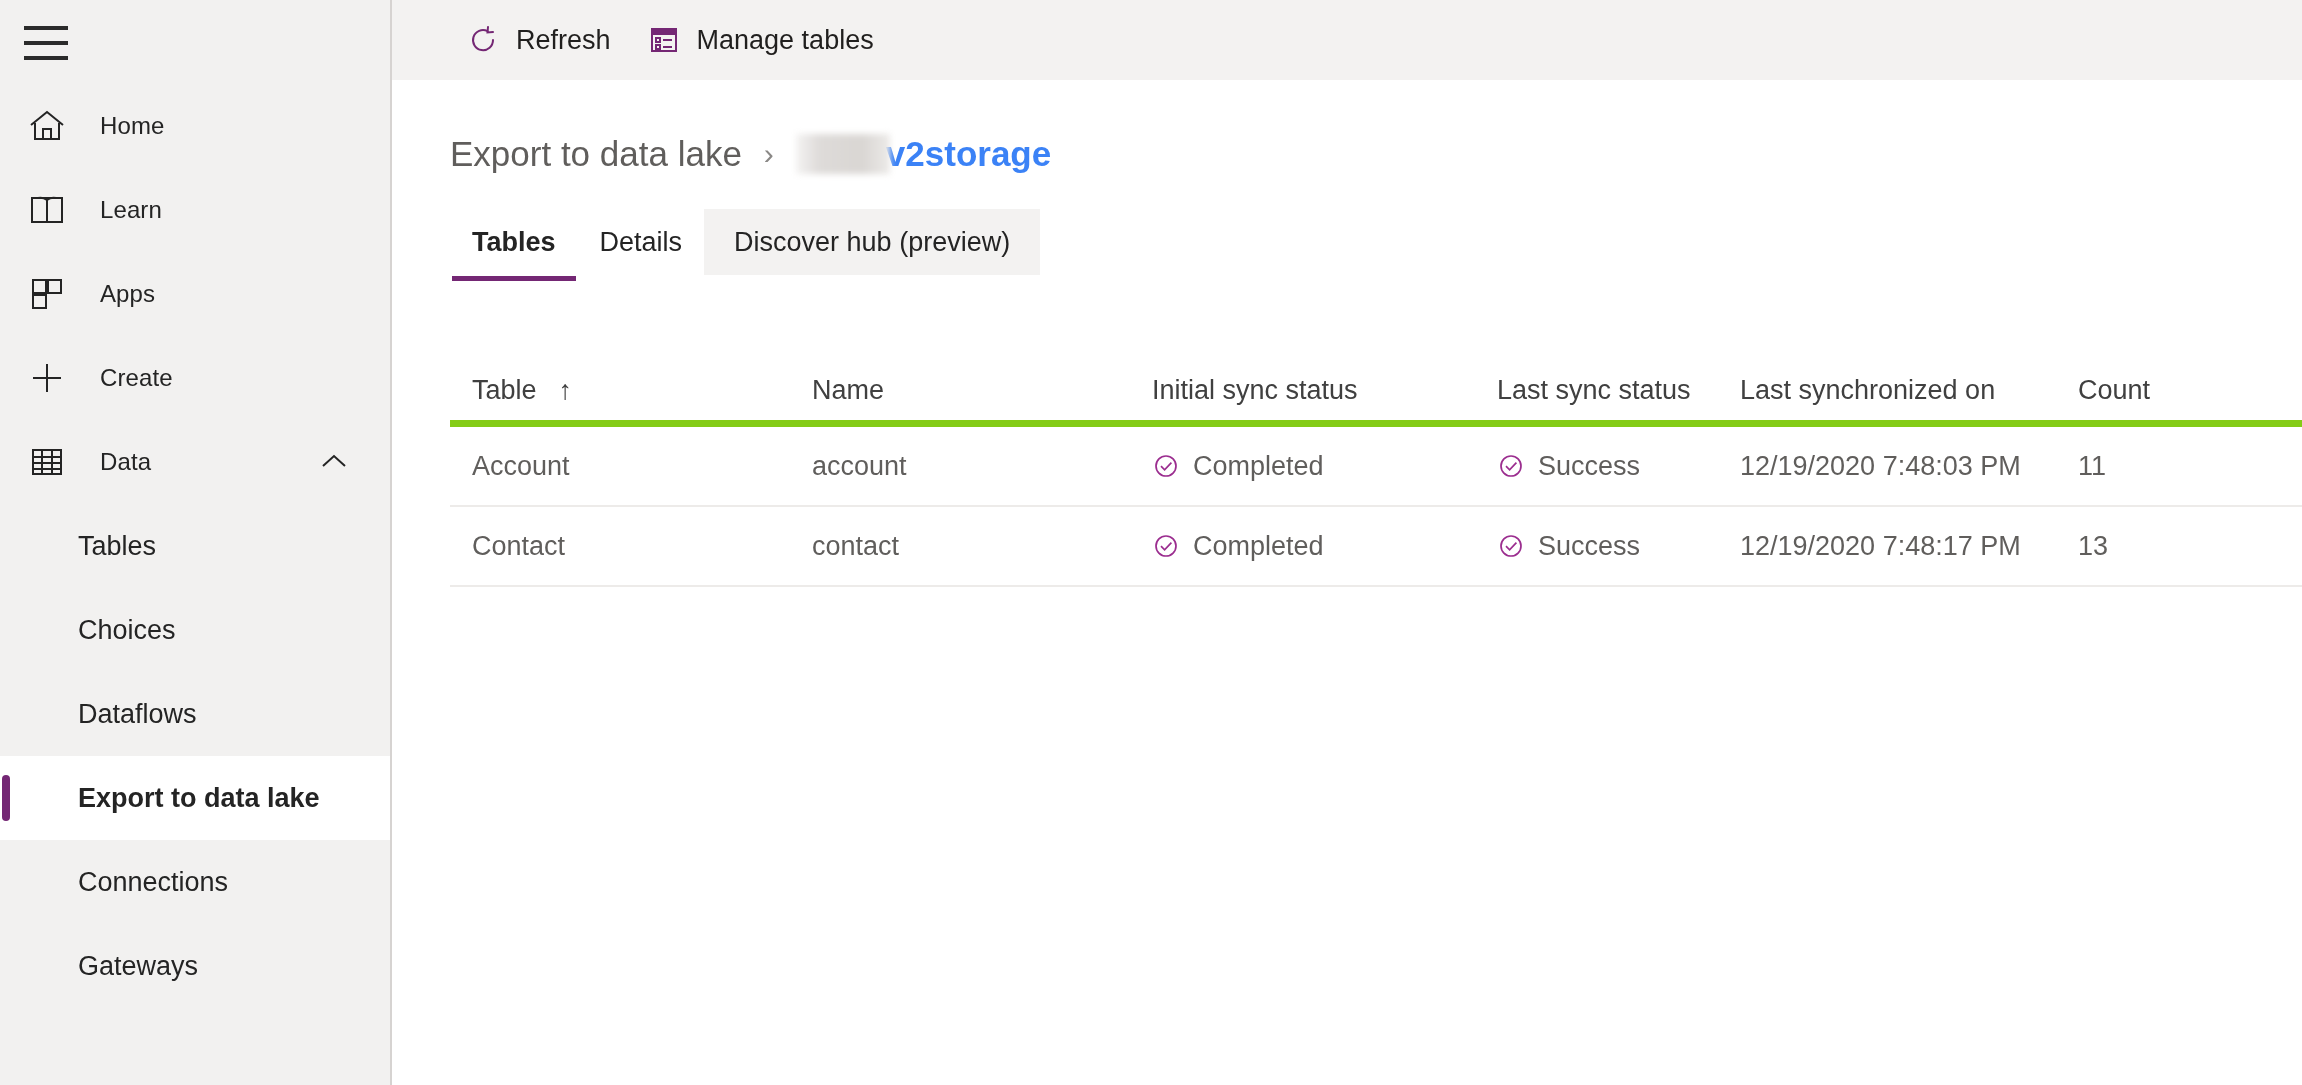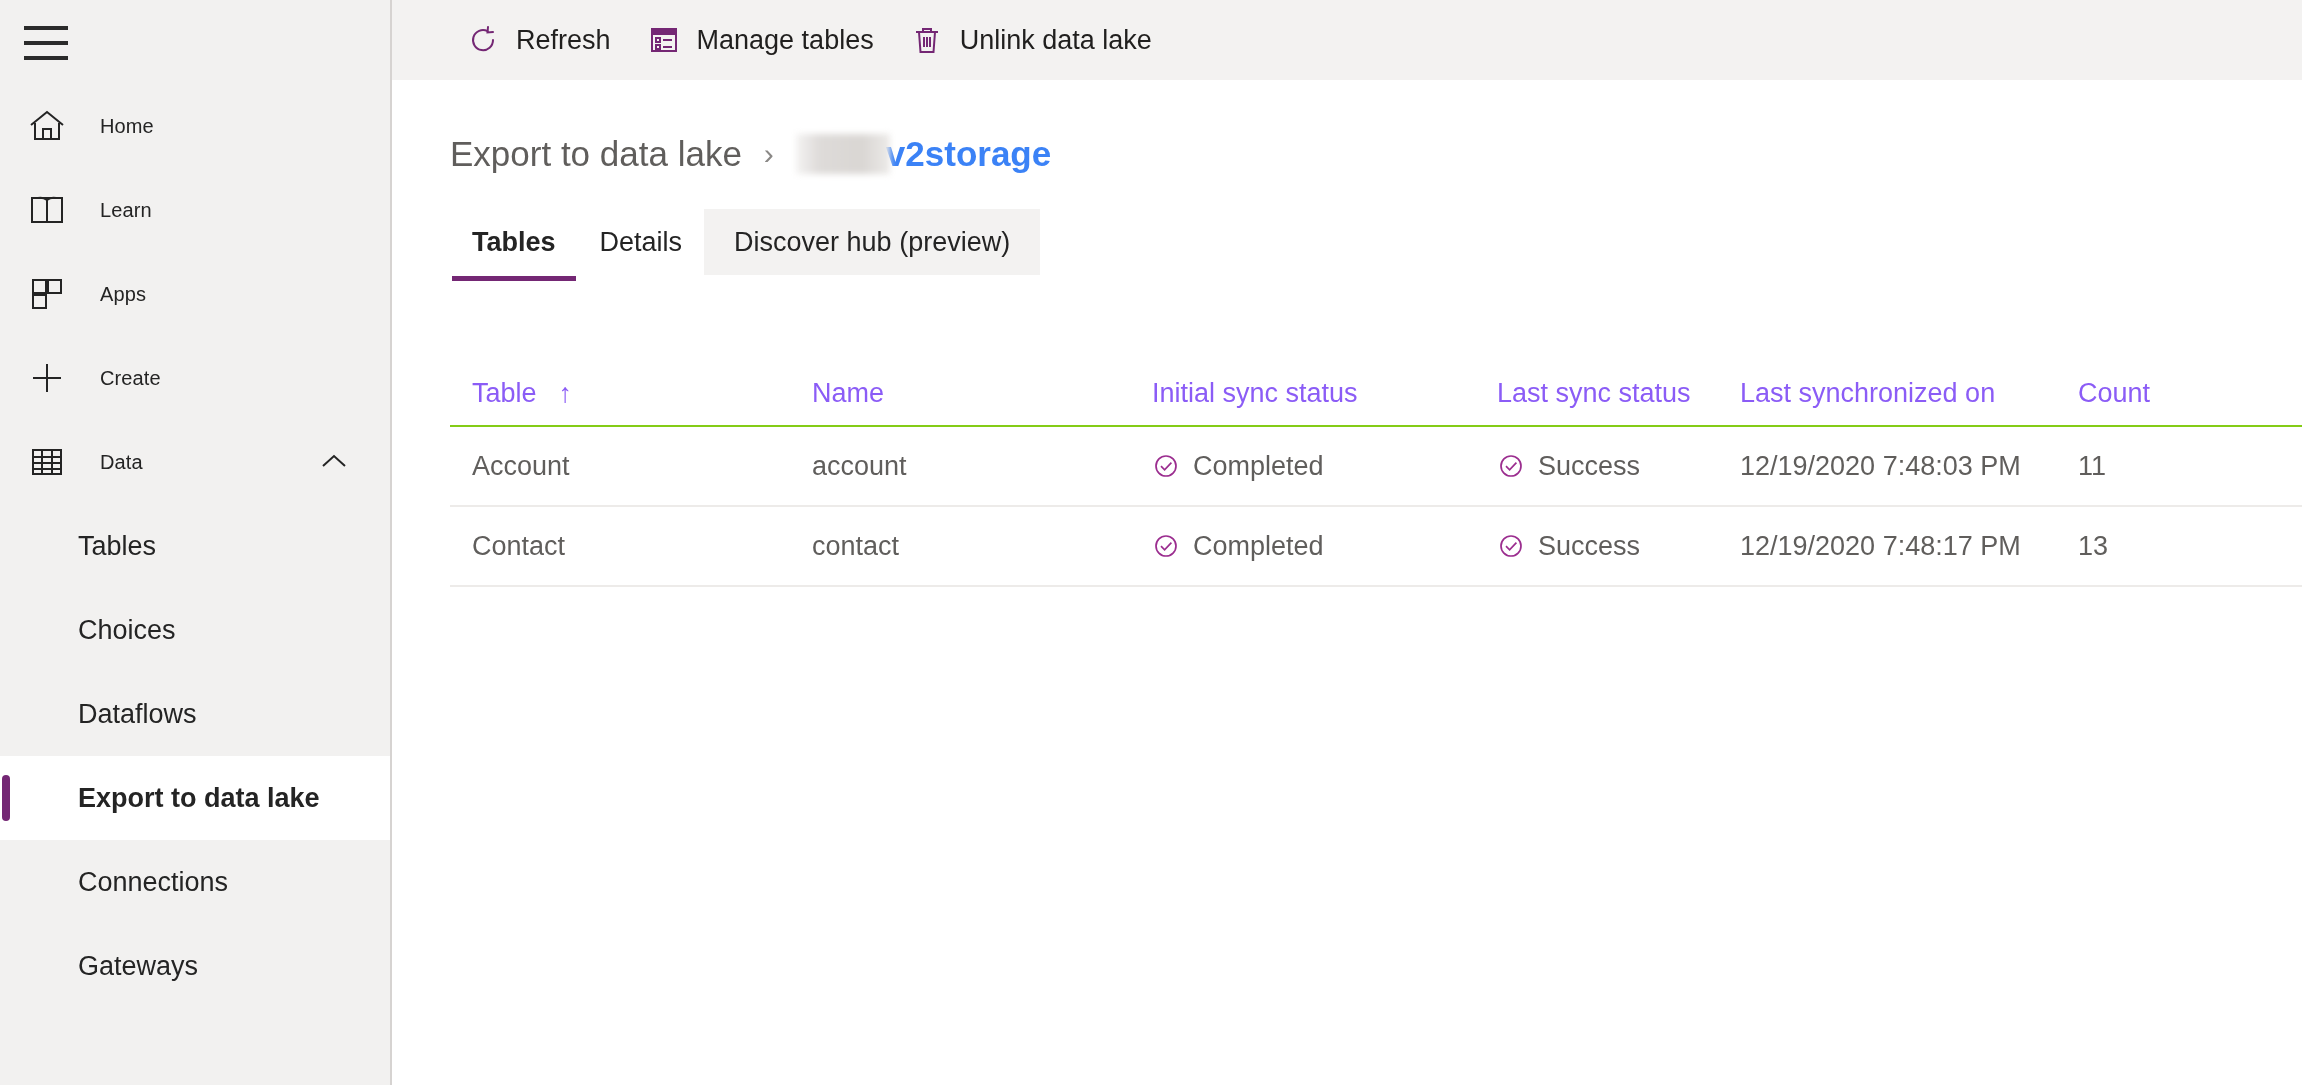--- a/index.html
+++ b/index.html
@@ -28,21 +28,21 @@
   #hamburger span { display:block; height: 4px; background: #2b2b2b; border-radius: 0; }
 
   .nav-list { margin-top: 24px; }
   .nav-item {
     position: relative;
     display: flex; align-items: center;
     height: 84px;
     padding-left: 26px;
     cursor: pointer;
     color: #242424;
-    font-size: 20px;
+    font-size: 24px;
   }
   .nav-item .nav-icon {
     width: 42px; height: 42px;
     flex: 0 0 42px;
     display: flex; align-items: center; justify-content: center;
     margin-right: 32px;
   }
   .nav-item .nav-label { white-space: nowrap; letter-spacing: .1px; }
   .nav-item .chevron { margin-left: auto; margin-right: 38px; display:flex; }
 
@@ -132,22 +132,22 @@
 
   
   #grid { margin-top: 86px; margin-right: 0; }
   .grid-row {
     display: flex; align-items: center;
     height: 62px;
     font-size: 27px;
     padding-left: 22px;
   }
   #grid-header {
-    border-bottom: 2px solid #84cc16;
-    color: #8b5cf6;
+    border-bottom: 7px solid #84cc16;
+    color: #404040;
     height: 66px;
     text-align: center;
   }
   .grid-data-row {
     border-bottom: 2px solid #edebe9;
     color: #605e5c;
     height: 80px;
     cursor: pointer;
   }
   .cell { display: flex; align-items: center; gap: 13px; padding-right: 16px; }
@@ -281,33 +281,20 @@
             <rect x="4" y="5" width="24" height="5" fill="#742774"></rect>
             <rect x="8" y="14" width="4" height="4"></rect>
             <rect x="8" y="21" width="4" height="4"></rect>
             <path d="M15 16 L24 16"></path>
             <path d="M15 23 L24 23"></path>
           </svg>
         </span>
         <span>Manage tables</span>
       </div>
 
-      <div class="cmd-btn">
-        <span class="cmd-icon">
-          <svg width="32" height="32" viewBox="0 0 32 32" fill="none" stroke="#742774" stroke-width="2">
-            <path d="M5 8 L27 8"></path>
-            <path d="M12 8 L12 5 L20 5 L20 8"></path>
-            <path d="M8 8 L9.5 28 L22.5 28 L24 8"></path>
-            <path d="M13 13 L13 23"></path>
-              <path d="M16 13 L16 23"></path>
-              <path d="M19 13 L19 23"></path>
-          </svg>
-        </span>
-        <span>Unlink data lake</span>
-      </div>
 
     </div>
 
     <div id="content-area">
 
       <div id="breadcrumb">
         <span class="crumb-root">Export to data lake</span>
         <span class="crumb-sep">›</span>
         <span class="crumb-redacted"></span>
         <span class="crumb-current">v2storage</span>

